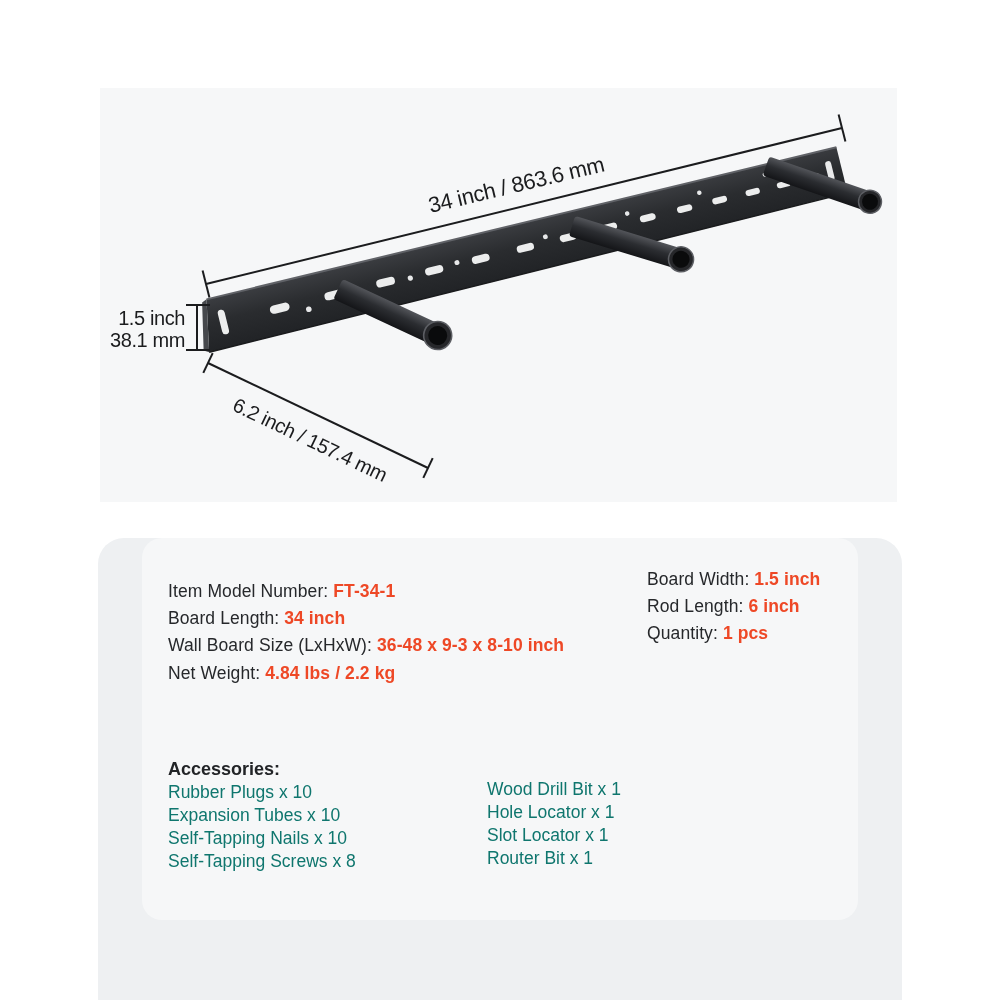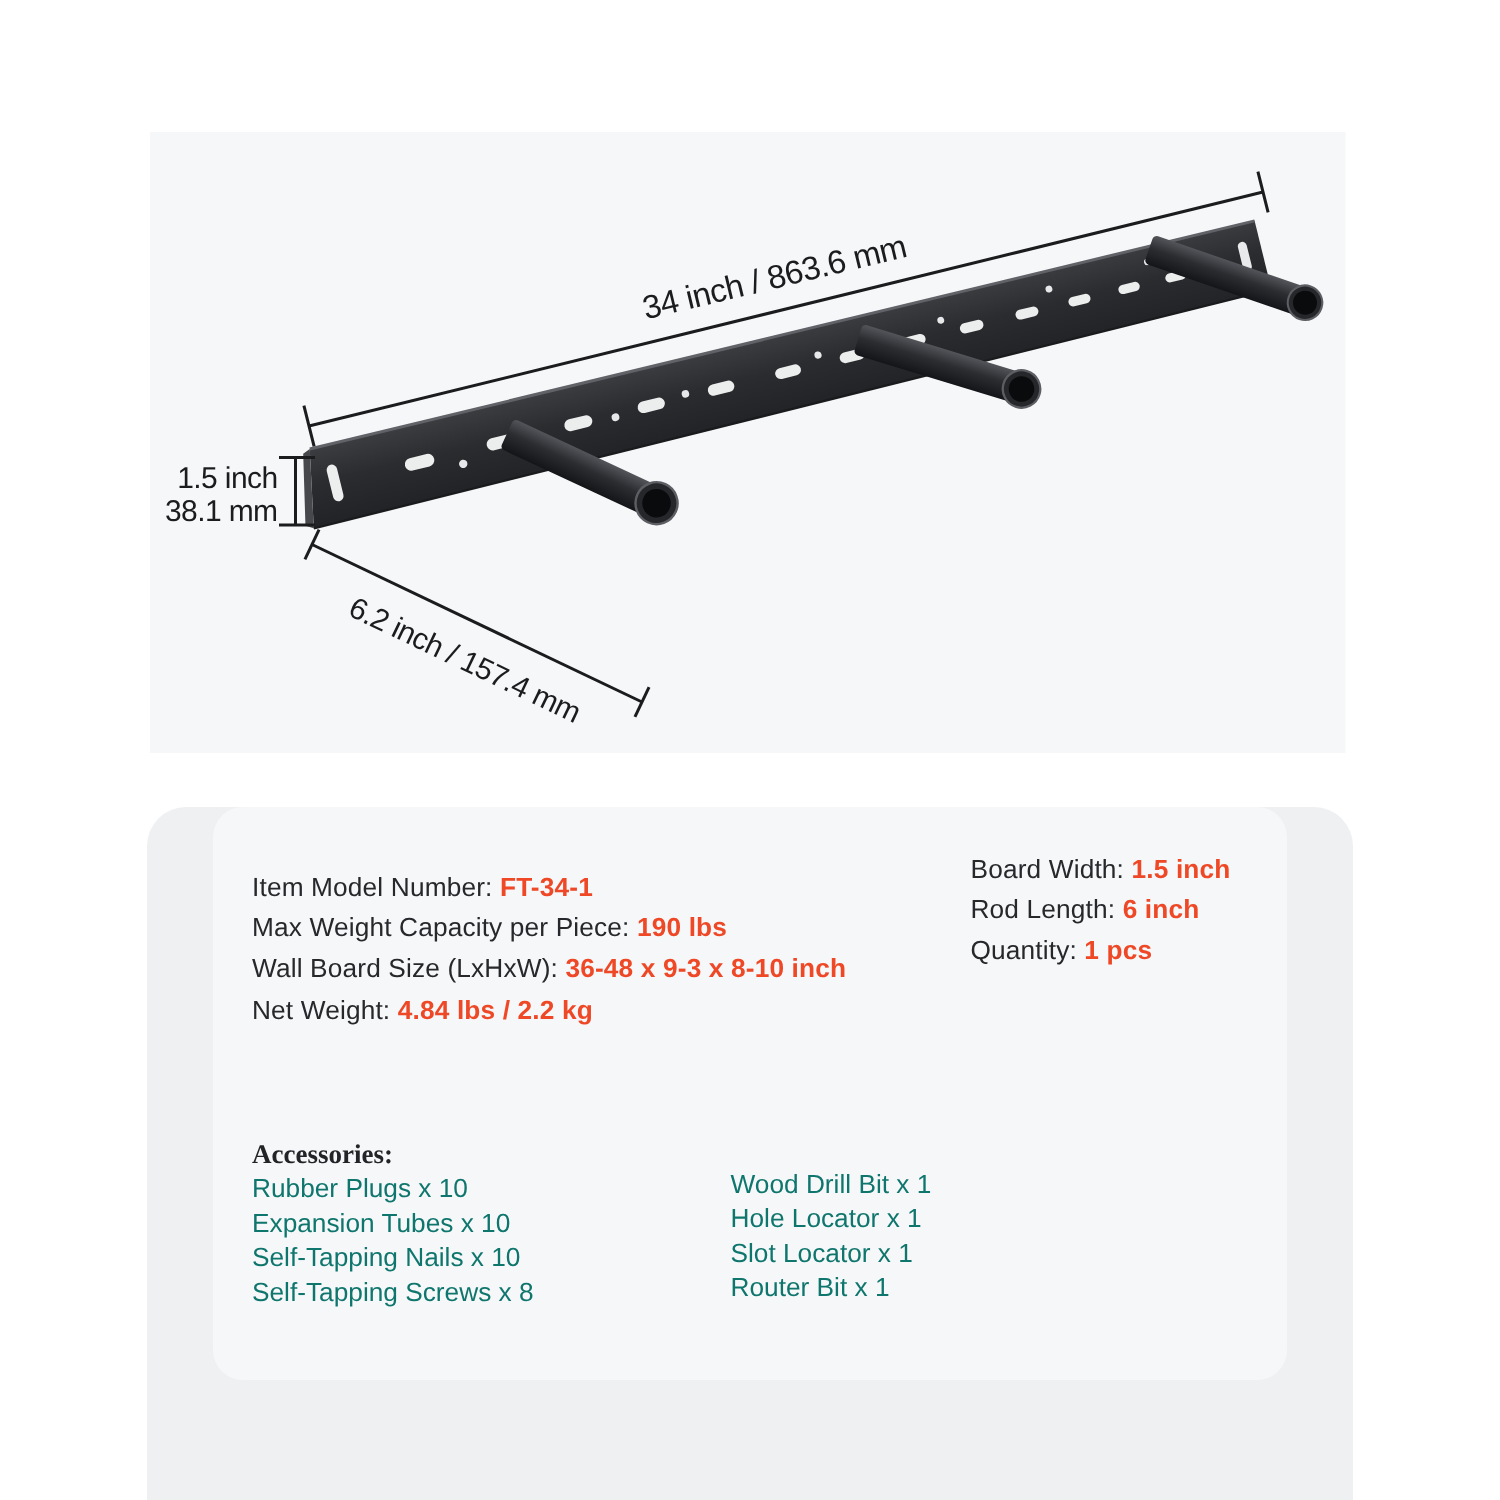--- a/index.html
+++ b/index.html
@@ -25,21 +25,21 @@
   .specs{
     position:absolute;font-size:17.5px;line-height:27.2px;
     color:#26282b;letter-spacing:0.1px;white-space:nowrap;
   }
   .specs-left{left:168px;top:578px;}
   .specs-right{left:647px;top:566px;}
   .spec-row .val{font-weight:bold;color:#ee4826;}
 
   .acc-title{
     position:absolute;left:168px;top:758px;
-    font-size:18px;font-weight:bold;color:#222427;line-height:23px;font-family:Liberation Serif, serif;
+    font-size:18px;font-weight:bold;color:#222427;line-height:23px;
   }
   .acc-col{
     position:absolute;font-size:17.5px;line-height:23px;color:#0f766e;white-space:nowrap;
   }
   .acc-col-left{left:168px;top:781px;}
   .acc-col-right{left:487px;top:778px;}
 
   
   svg.diagram{position:absolute;left:0;top:0;}
   .dim-text{fill:#1b1c1e;letter-spacing:-0.4px;}
@@ -140,21 +140,21 @@
       <line x1="432.7" y1="458.1" x2="423.3" y2="477.9"></line>
     </g>
     <text class="dim-text" font-size="20" text-anchor="middle" transform="translate(307 446) rotate(25.5)">6.2 inch / 157.4 mm</text>
   </svg>
 
   <div class="panel-outer"></div>
   <div class="spec-card"></div>
 
   <div class="specs specs-left">
     <div class="spec-row"><span class="lbl">Item Model Number: </span><span class="val">FT-34-1</span></div>
-    <div class="spec-row"><span class="lbl">Max Weight Capacity per Piece: </span><span class="val">190 lbs</span></div>
+    <div class="spec-row"><span class="lbl">Board Length: </span><span class="val">34 inch</span></div>
     <div class="spec-row"><span class="lbl">Wall Board Size (LxHxW): </span><span class="val">36-48 x 9-3 x 8-10 inch</span></div>
     <div class="spec-row"><span class="lbl">Net Weight: </span><span class="val">4.84 lbs / 2.2 kg</span></div>
   </div>
 
   <div class="specs specs-right">
     <div class="spec-row"><span class="lbl">Board Width: </span><span class="val">1.5 inch</span></div>
     <div class="spec-row"><span class="lbl">Rod Length: </span><span class="val">6 inch</span></div>
     <div class="spec-row"><span class="lbl">Quantity: </span><span class="val">1 pcs</span></div>
   </div>
 

